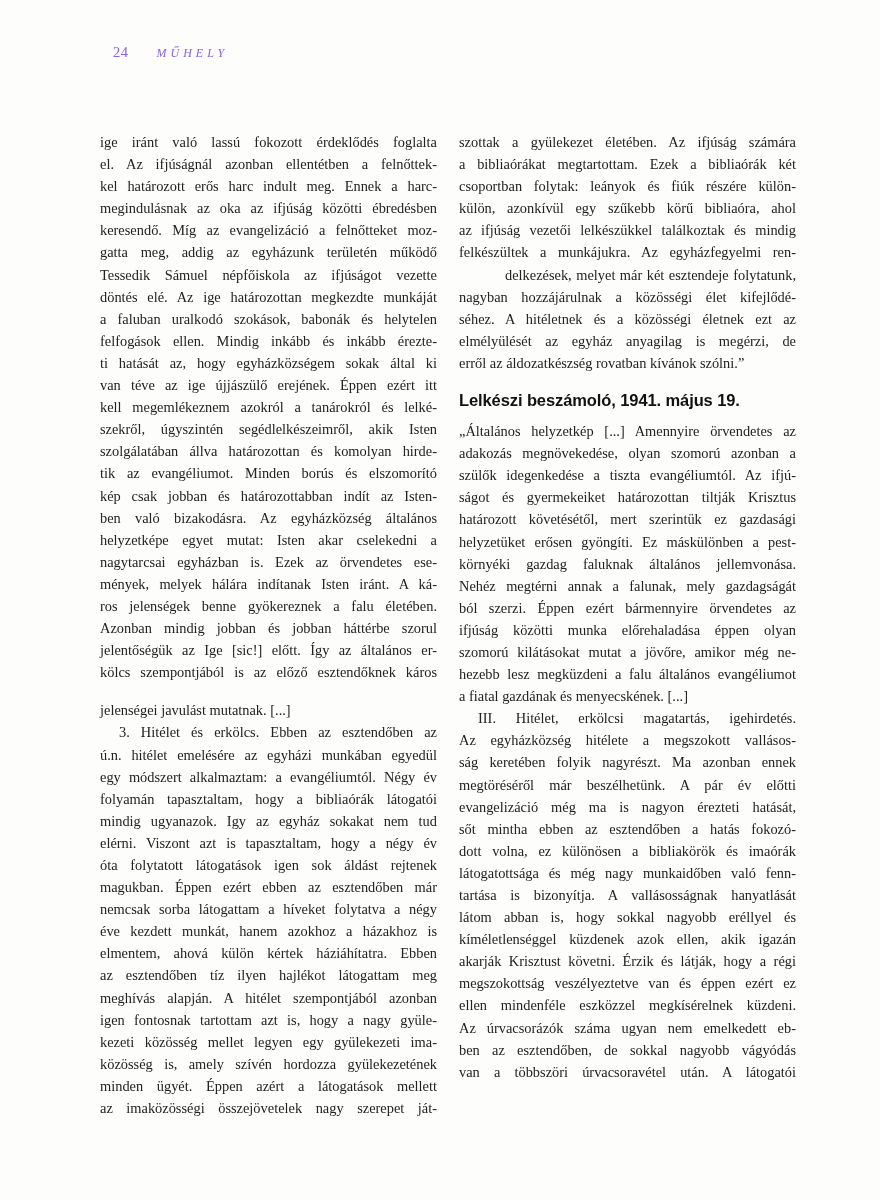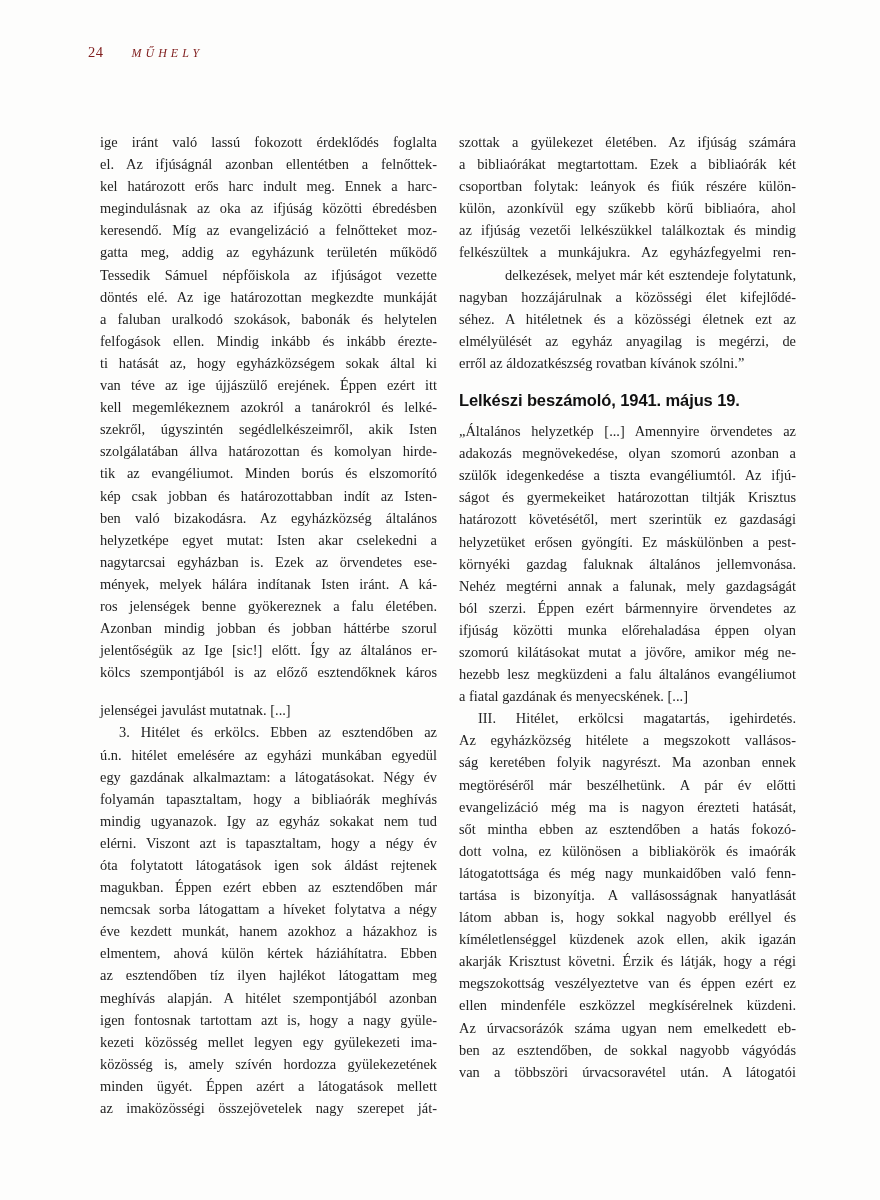--- a/index.html
+++ b/index.html
@@ -12,25 +12,25 @@
     width: 880px;
     height: 1200px;
     background: #fdfdfc;
     color: #212121;
     font-family: "Liberation Serif", serif;
     overflow: hidden;
   }
   .runhead {
     position: absolute;
     top: 44px;
-    left: 88px;
+    left: 113px;
     display: flex;
     align-items: baseline;
     gap: 28px;
-    color: #7f1d1d;
+    color: #8b5cf6;
   }
   .runhead .pagenum {
     font-size: 14.5px;
     letter-spacing: 0.5px;
   }
   .runhead .journal {
     font-style: italic;
     font-size: 12px;
     letter-spacing: 4px;
     text-transform: uppercase;
@@ -103,22 +103,22 @@
         <div class="line" style="white-space: normal;">helyzetképe egyet mutat: Isten akar cselekedni a</div>
         <div class="line" style="white-space: normal;">nagytarcsai egyházban is. Ezek az örvendetes ese-</div>
         <div class="line" style="white-space: normal;">mények, melyek hálára indítanak Isten iránt. A ká-</div>
         <div class="line" style="white-space: normal;">ros jelenségek benne gyökereznek a falu életében.</div>
         <div class="line" style="white-space: normal;">Azonban mindig jobban és jobban háttérbe szorul</div>
         <div class="line" style="white-space: normal;">jelentőségük az Ige [sic!] előtt. Így az általános er-</div>
         <div class="line" style="white-space: normal;">kölcs szempontjából is az előző esztendőknek káros</div>
         <div class="line end" style="white-space: normal; margin-top: 16px;">jelenségei javulást mutatnak. [...]</div>
         <div class="line indent" style="white-space: normal;">3. Hitélet és erkölcs. Ebben az esztendőben az</div>
         <div class="line" style="white-space: normal;">ú.n. hitélet emelésére az egyházi munkában egyedül</div>
-        <div class="line" style="white-space: normal;">egy gazdának alkalmaztam: a látogatásokat. Négy év</div>
-        <div class="line" style="white-space: normal;">folyamán tapasztaltam, hogy a bibliaórák meghívás</div>
+        <div class="line" style="white-space: normal;">egy módszert alkalmaztam: a evangéliumtól. Négy év</div>
+        <div class="line" style="white-space: normal;">folyamán tapasztaltam, hogy a bibliaórák látogatói</div>
         <div class="line" style="white-space: normal;">mindig ugyanazok. Igy az egyház sokakat nem tud</div>
         <div class="line" style="white-space: normal;">elérni. Viszont azt is tapasztaltam, hogy a négy év</div>
         <div class="line" style="white-space: normal;">óta folytatott látogatások igen sok áldást rejtenek</div>
         <div class="line" style="white-space: normal;">magukban. Éppen ezért ebben az esztendőben már</div>
         <div class="line" style="white-space: normal;">nemcsak sorba látogattam a híveket folytatva a négy</div>
         <div class="line" style="white-space: normal;">éve kezdett munkát, hanem azokhoz a házakhoz is</div>
         <div class="line" style="white-space: normal;">elmentem, ahová külön kértek háziáhítatra. Ebben</div>
         <div class="line" style="white-space: normal;">az esztendőben tíz ilyen hajlékot látogattam meg</div>
         <div class="line" style="white-space: normal;">meghívás alapján. A hitélet szempontjából azonban</div>
         <div class="line" style="white-space: normal;">igen fontosnak tartottam azt is, hogy a nagy gyüle-</div>

